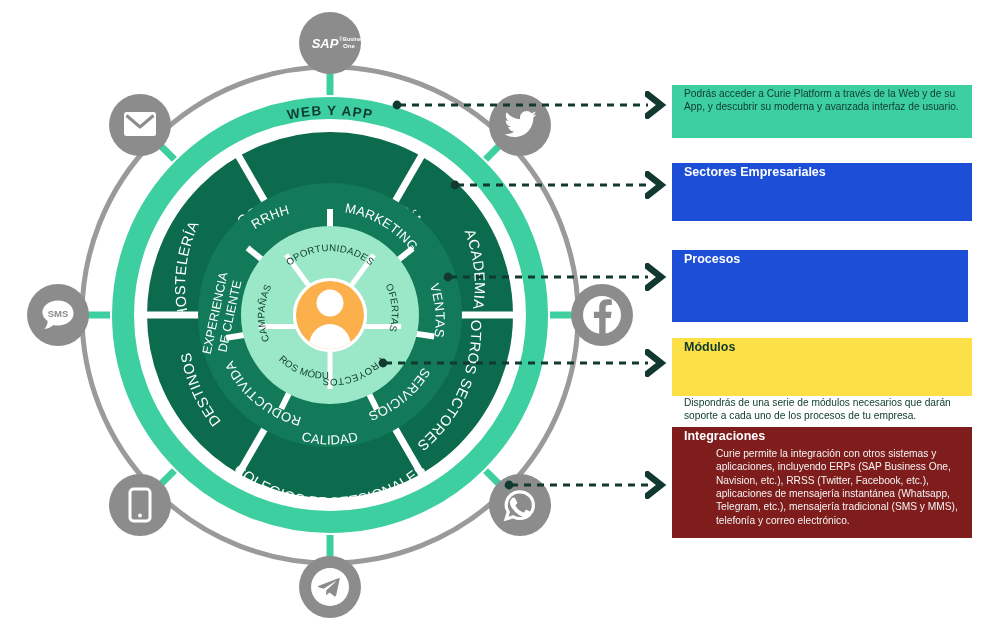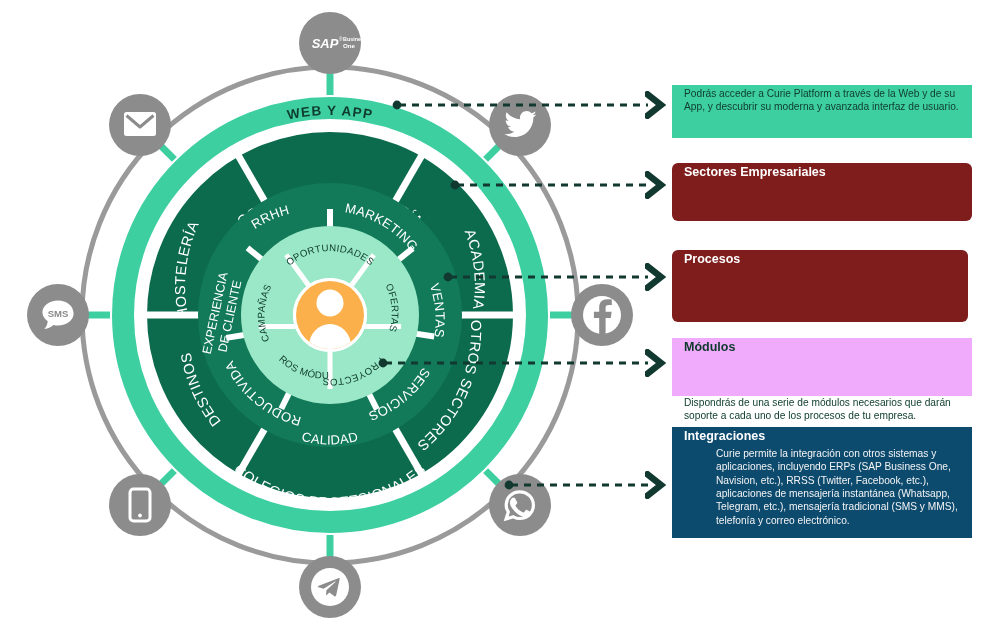--- a/index.html
+++ b/index.html
@@ -4,25 +4,25 @@
 <style>
   html,body{margin:0;padding:0;}
   body{width:1000px;height:630px;background:#ffffff;font-family:"Liberation Sans",sans-serif;overflow:hidden;position:relative;}
   #stage{position:absolute;inset:0;width:1000px;height:630px;}
   svg{display:block;}
   .callout{position:absolute;box-sizing:border-box;padding:2px 12px 10px 12px;}
   .callout .ct{font-weight:bold;font-size:12.5px;line-height:1.25;margin:0 0 2px 0;}
   .callout .cb{font-size:10.2px;line-height:1.32;margin:0;}
   .c-mint{background:#3ECFA1;color:#0d3a2c;}
   .c-mint .cb{color:#0f3b2d;}
-  .c-dark{background:#7f1d1d;color:#ffffff;border-radius:6px;}
+  .c-dark{background:#1d4ed8;color:#ffffff;}
   .c-dark .cb{color:#eaf7f1;}
-  .c-light{background:#f0abfc;color:#0d3a2c;}
+  .c-light{background:#fde047;color:#0d3a2c;}
   .c-light .cb{color:#12402f;margin-top:40px;}
-  .c-gray{background:#0c4a6e;color:#ffffff;}
+  .c-gray{background:#7f1d1d;color:#ffffff;}
   .c-gray .cb{color:#f4f4f4;margin-left:32px;}
 </style>
 </head>
 <body>
 
 <div id="stage">
 
 <svg width="1000" height="630" viewBox="0 0 1000 630">
   <defs>
 

